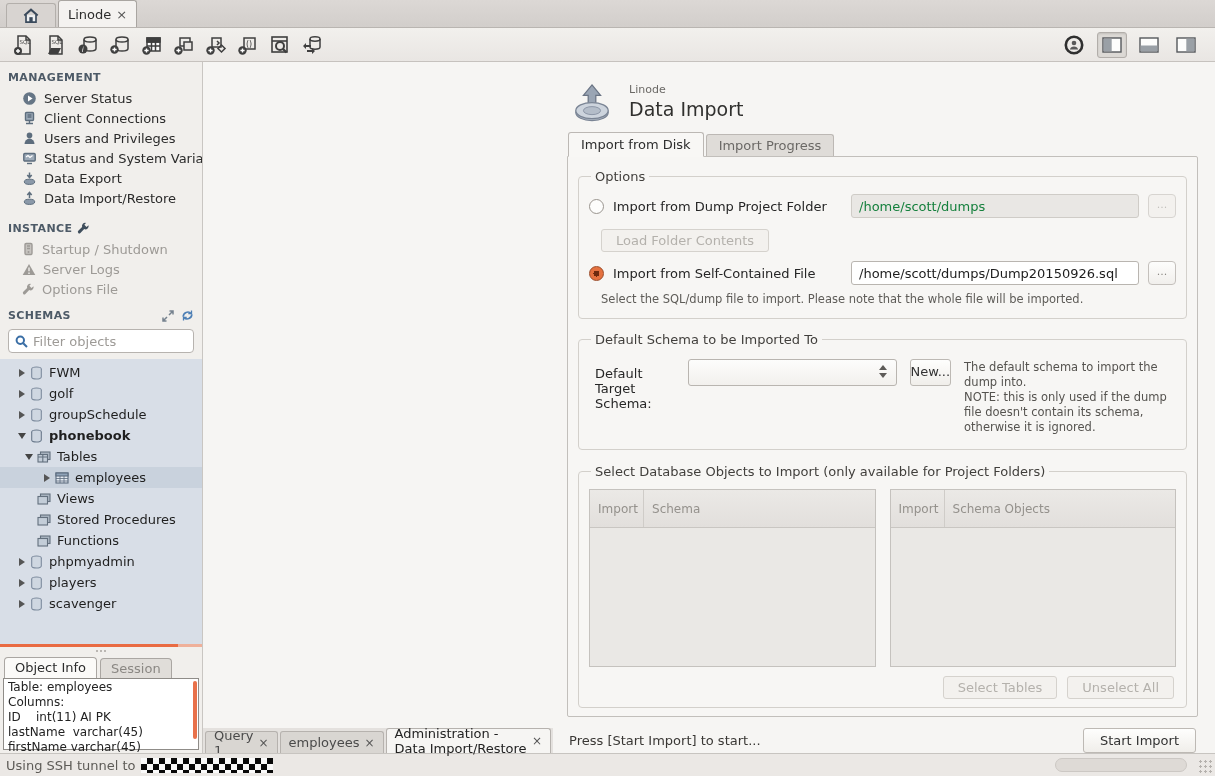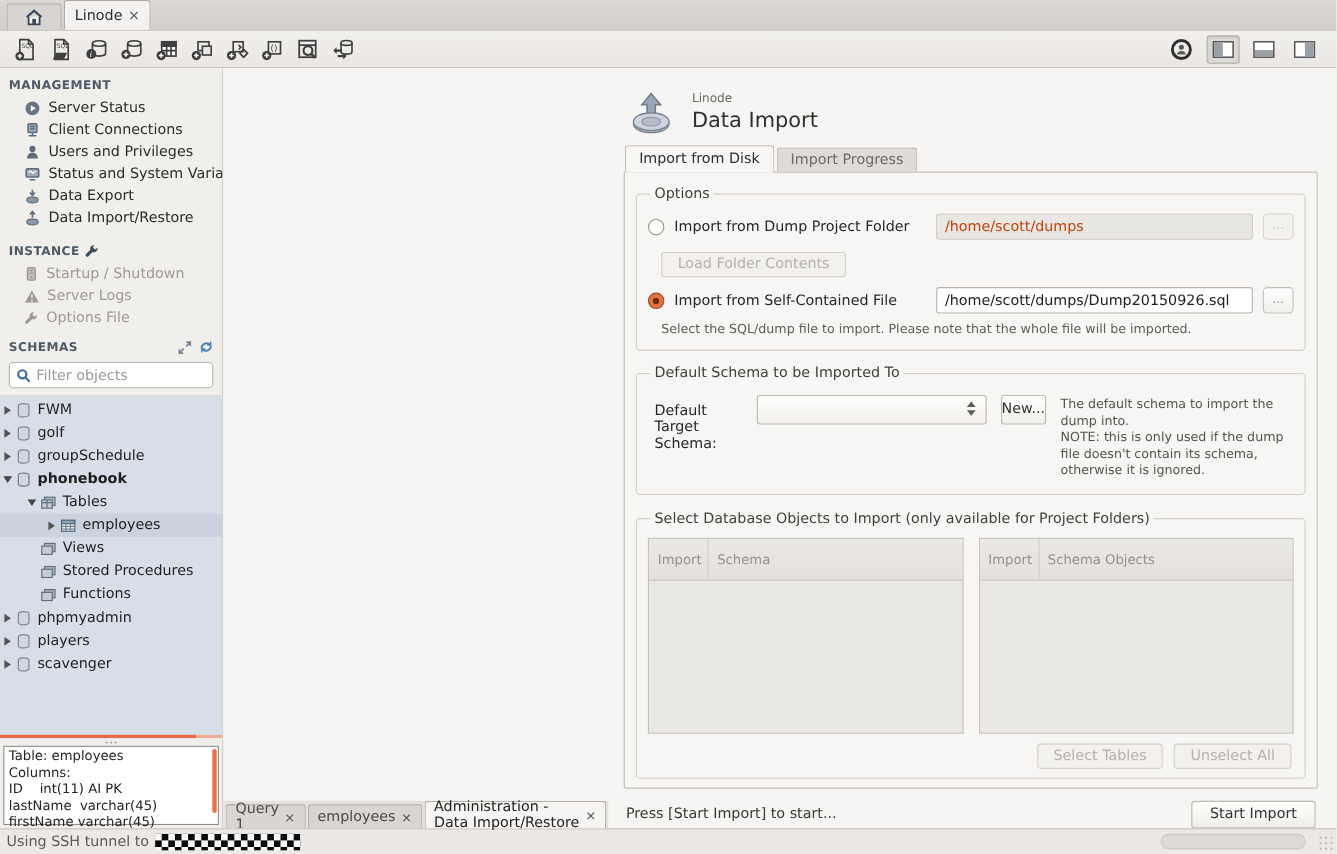--- a/index.html
+++ b/index.html
@@ -44,21 +44,21 @@
     font-family:"DejaVu Sans","Liberation Sans",sans-serif; }
   .filterbox input::placeholder { color:#9d9a96; }
   .tree { flex:1; background:#d8dee7; overflow:hidden; padding-top:3px; }
   .trow { height:21px; display:flex; align-items:center; font-size:13px; color:#1f1f1f; white-space:nowrap; }
   .trow.sel { background:#c9d2dd; }
   .trow.bold { font-weight:bold; }
   .tw { width:13px; display:flex; justify-content:center; flex:0 0 13px; }
   .arr-r { width:0; height:0; border-left:6px solid #555; border-top:4px solid transparent; border-bottom:4px solid transparent; }
   .arr-d { width:0; height:0; border-top:6px solid #444; border-left:4px solid transparent; border-right:4px solid transparent; }
   .ticon { margin:0 6px 0 2px; display:flex; }
-  .d0 { padding-left:0; } .d1 { padding-left:22px; } .d2 { padding-left:40px; }
+  .d0 { padding-left:15px; } .d1 { padding-left:22px; } .d2 { padding-left:40px; }
   .orange-bar { height:3px; background:linear-gradient(90deg,#e96b43 0 88%,#efb09a 88%); }
   .split-h { height:7px; display:flex; align-items:center; justify-content:center; gap:2px; }
   .split-h i { width:2px; height:2px; background:#a8a4a0; border-radius:50%; display:block; }
   .info-tabs { display:flex; align-items:flex-end; padding-left:4px; height:24px; }
   .info-tab { border:1px solid #aaa6a2; border-bottom:none; border-radius:4px 4px 0 0; font-size:13px;
     padding:2px 10px 3px 10px; }
   .info-tab.active { background:#fbfaf8; color:#2d2d2d; position:relative; z-index:2; }
   .info-tab.inactive { background:#e0ddd9; color:#8a8783; height:20px; margin-left:3px; }
   .info-panel { margin:0 3px 3px 3px; height:72px; background:#fff; border:1px solid #8f8c88;
     font-size:12px; color:#222; padding:1px 4px; position:relative; line-height:15px; z-index:1; }
@@ -85,21 +85,21 @@
   .tab-frame { border:1px solid #c2bfbb; border-radius:0 2px 2px 2px; background:#f7f6f4; padding:4px 10px 8px 10px; }
   fieldset { border:1px solid #d3d0cb; border-radius:4px; padding:4px 10px 8px 10px; margin-top:8px; }
   legend { font-size:13px; color:#413f3c; padding:0 4px; margin-left:2px; }
   .opt-row { display:flex; align-items:center; height:28px; margin-top:4px; }
   .radio { width:15px; height:15px; border-radius:50%; border:1px solid #9a958f; background:#fdfdfc; flex:0 0 15px; }
   .radio.checked { border:1px solid #9c4a26;
     background:radial-gradient(circle at 50% 50%, #6e2a0e 0 3px, #e4713f 3px 7px, #e4713f 7px); }
   .opt-label { font-size:13px; color:#262626; margin-left:9px; width:238px; }
   .tfield { flex:1; height:24px; border:1px solid #b9b5b0; border-radius:3px; background:#fff;
     font-size:13px; color:#1d1d1d; padding:0 7px; font-family:"DejaVu Sans","Liberation Sans",sans-serif; }
-  .tfield:disabled { background:#e9e7e4; color:#c2410c; border-color:#cfccc7; }
+  .tfield:disabled { background:#e9e7e4; color:#15803d; border-color:#cfccc7; }
   .browse-btn { width:28px; height:24px; margin-left:9px; border:1px solid #c4c0bc; border-radius:4px;
     background:linear-gradient(#fdfdfc,#f1efec); color:#8d8a86; font-size:11px; line-height:20px; text-align:center; }
   .browse-btn.disabled { color:#c4c1bd; background:#f3f1ee; border-color:#d7d4d0; }
   .hint { font-size:11.5px; margin:5px 0 0 12px; }
   .hint.light { color:#b4b1ac; }
   .hint.dark { color:#5e5c58; }
   .btn { display:inline-block; border:1px solid #bdb9b4; border-radius:3px; background:linear-gradient(#fefefd,#f0eeea);
     font-size:13px; color:#333; padding:3px 14px; text-align:center; }
   .btn.disabled { color:#b4b1ac; background:#f3f1ee; border-color:#d5d2cd; }
   .load-btn { margin:9px 0 7px 12px; }
@@ -535,20 +535,28 @@
       </div>
     </div>
 
     <div class="orange-bar"></div>
     <div class="split-h">
         <i></i>
         <i></i>
         <i></i>
       </div>
 
+    <div class="info-tabs">
+      <div class="info-tab active">
+        <span>Object Info</span>
+      </div>
+      <div class="info-tab inactive">
+        <span>Session</span>
+      </div>
+    </div>
     <div class="info-panel">
       <div class="ln">Table: employees</div>
       <div class="ln">Columns:</div>
       <div class="ln">ID    int(11) AI PK</div>
       <div class="ln">lastName  varchar(45)</div>
       <div class="ln">firstName varchar(45)</div>
       <div class="info-vsb"></div>
     </div>
   </div>
 

